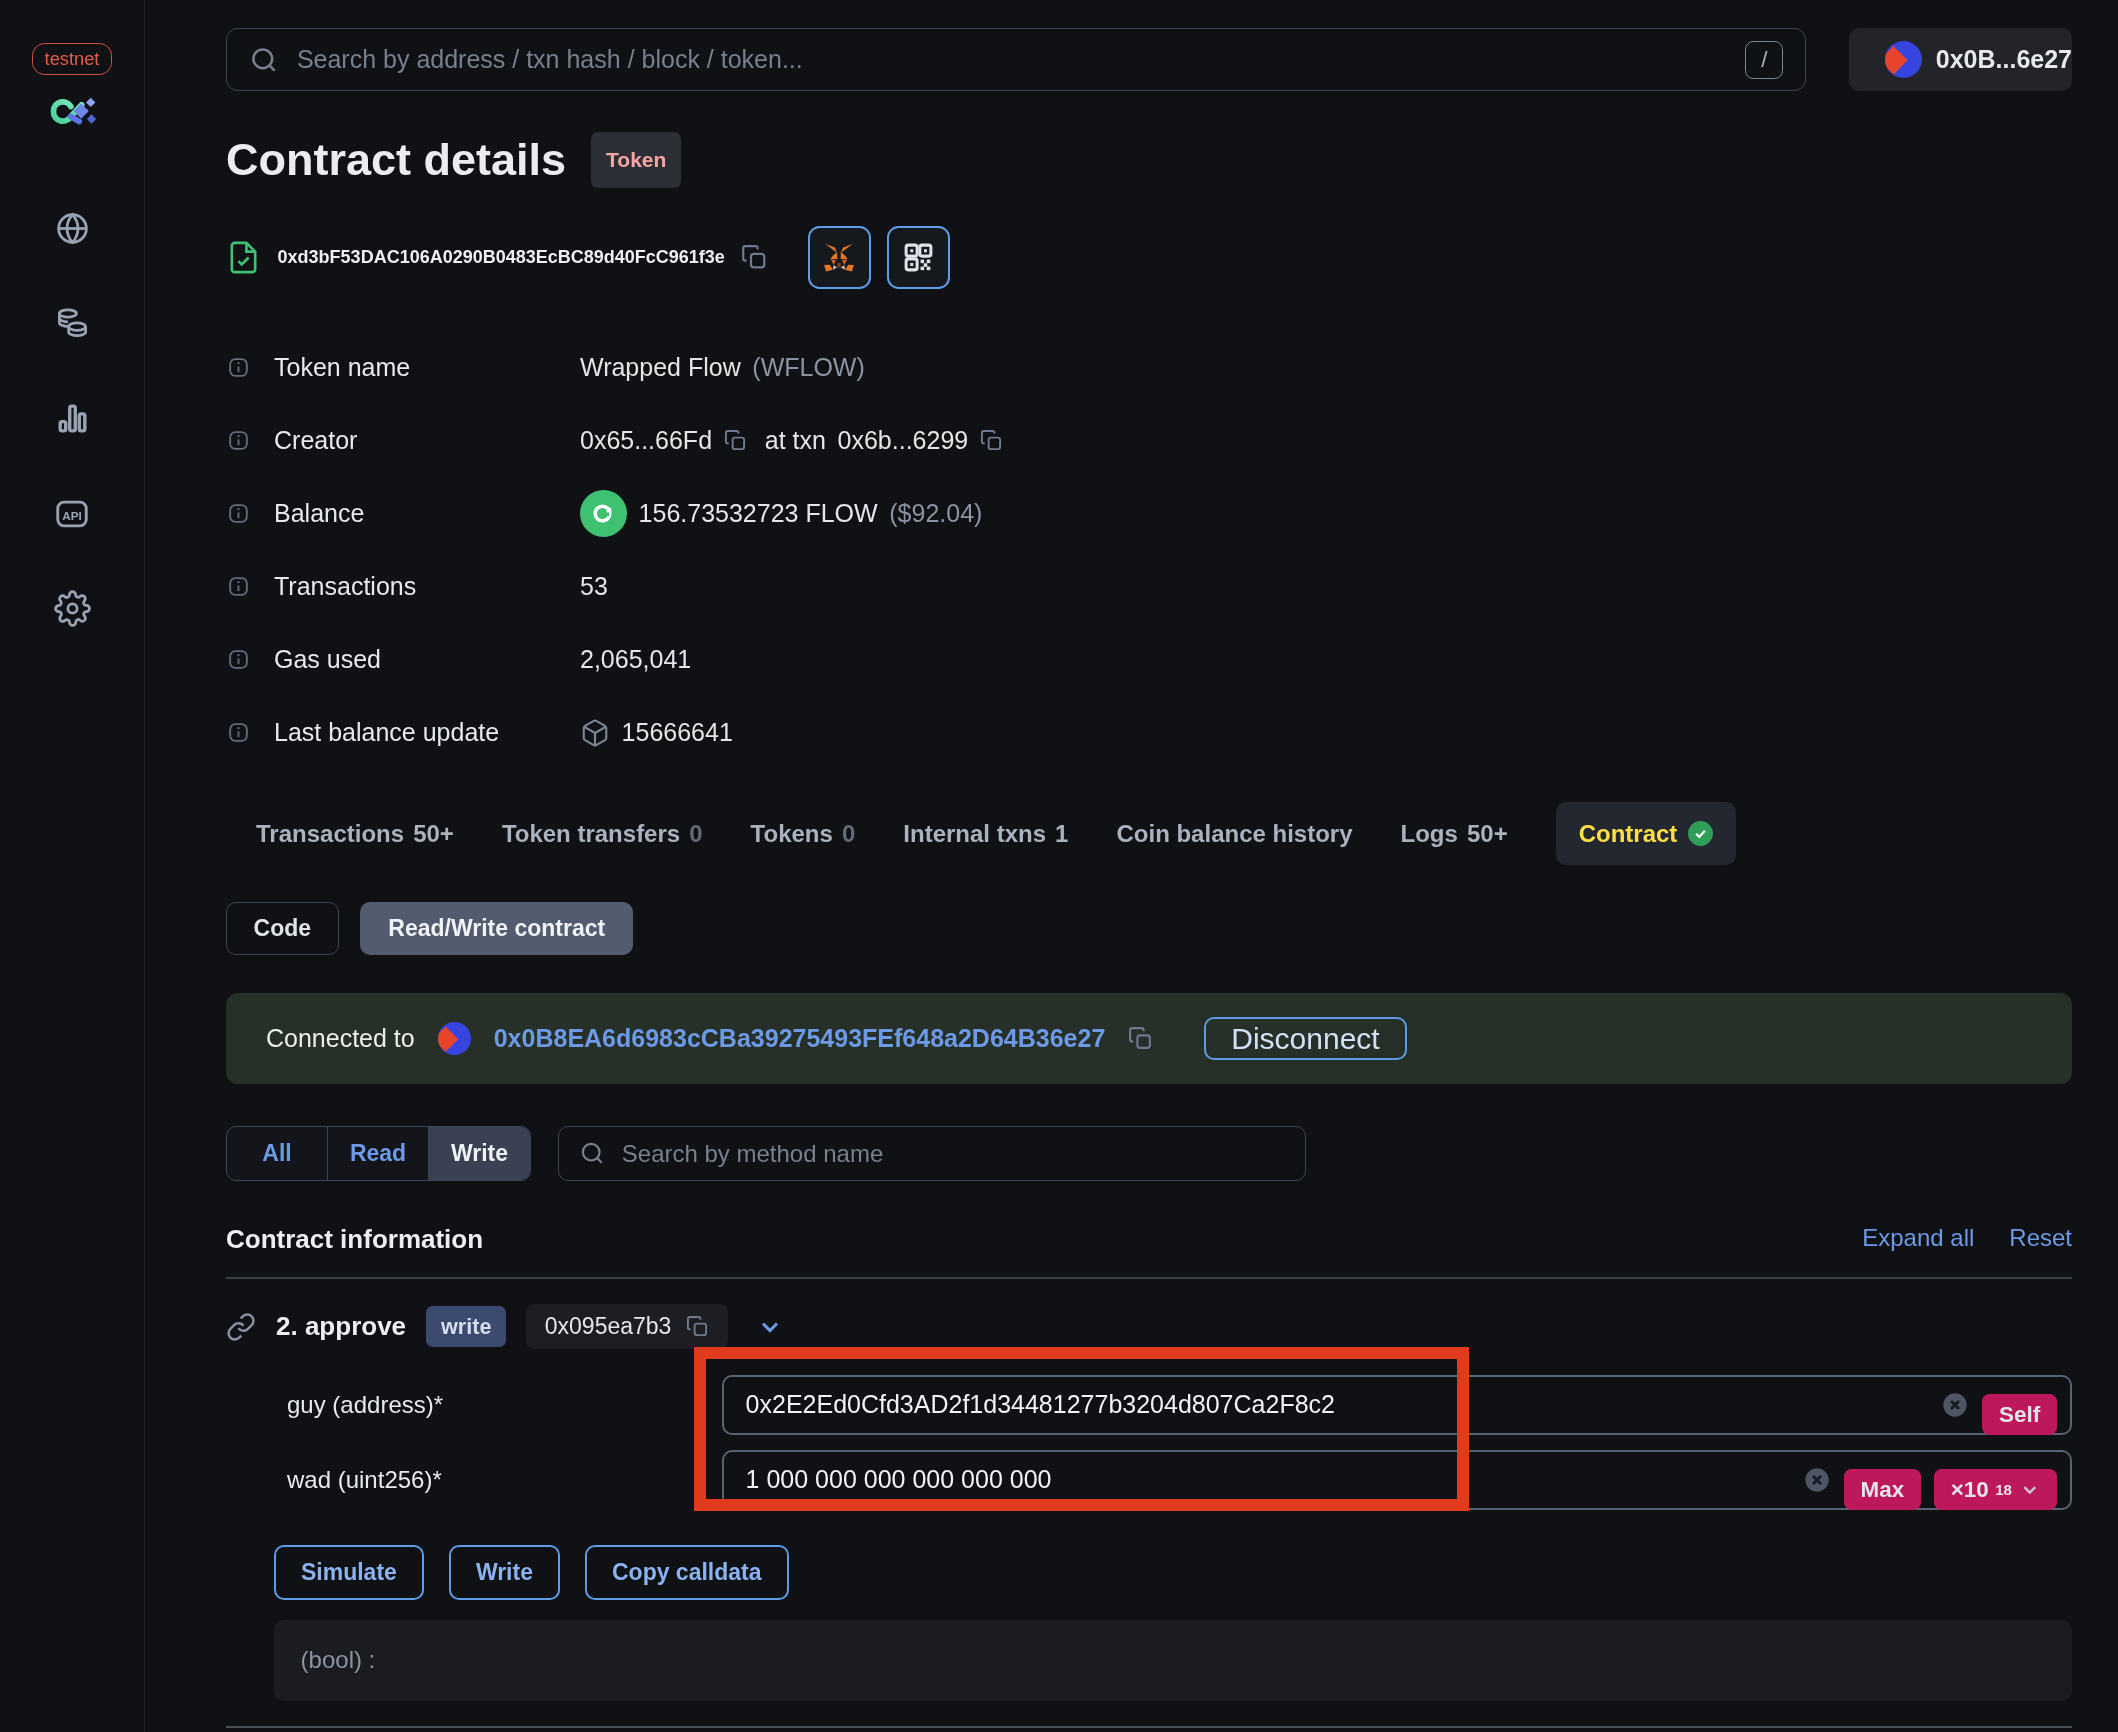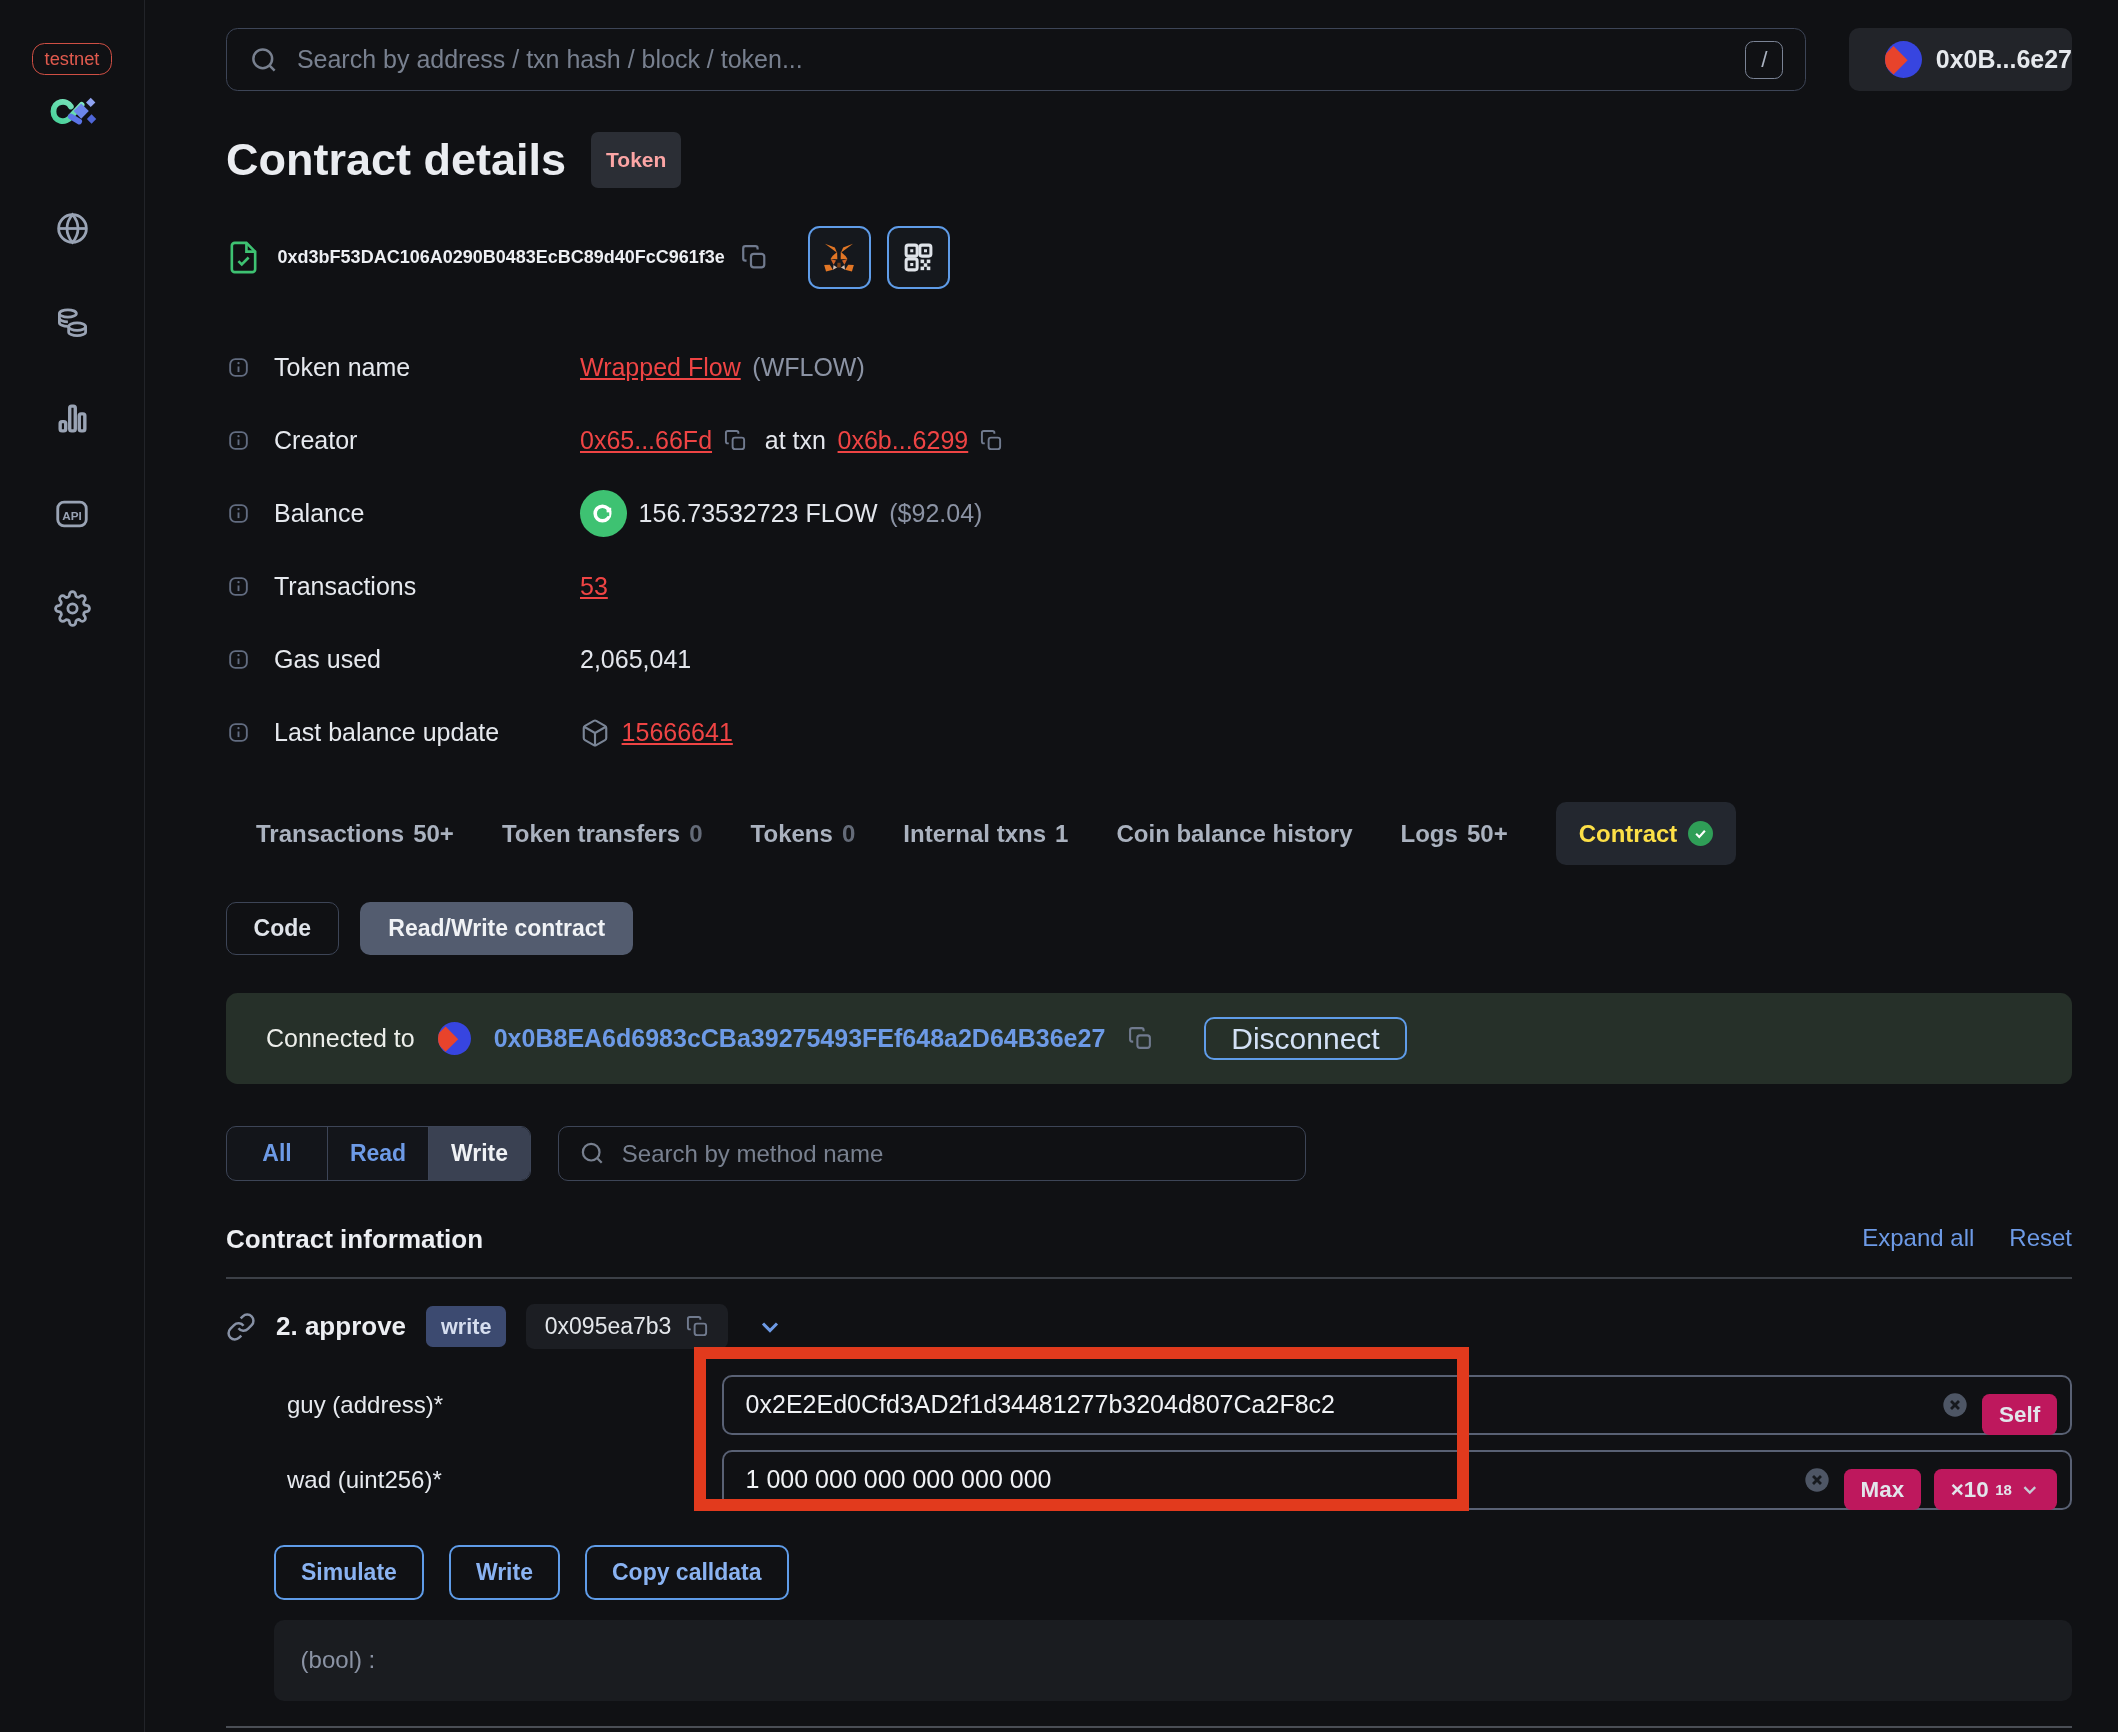--- a/index.html
+++ b/index.html
@@ -42,21 +42,21 @@
   .addr { font-size:18px; font-weight:600; color:#edeff3; }
   .icon-btn { width:63px; height:63px; border:2.1px solid #5f9ce8; border-radius:11.6px;
               display:grid; place-items:center; background:#15181d; cursor:pointer; }
   .icon-btn.first { margin-left:23px; }
 
   .info { margin-top:42px; }
   .info-row { height:73px; display:flex; align-items:center; }
   .info-ic { width:25px; margin-right:23px; flex-shrink:0; }
   .info-label { width:306px; font-size:25px; color:#e6e9ee; }
   .info-val { display:flex; align-items:center; gap:11.6px; font-size:25px; color:#e3e6ec; }
-  .lnk { color:#ef4444; cursor:pointer;text-decoration:underline; }
+  .lnk { color:#e5e5e5; cursor:pointer; }
   .mut { color:#8b93a4; }
 
   .tabs { margin-top:33px; display:flex; align-items:center; gap:48px; padding-left:30px; height:63px; }
   .tab { font-size:24px; font-weight:600; color:#aab2bf; display:flex; gap:9.1px; cursor:pointer;
          align-items:center; }
   .tab .cnt { color:#aab2bf; }
   .tab .cnt.muted { color:#646b78; }
   .tab.active { background:#23272f; color:#fde047; padding:0 23px; height:63px; border-radius:10px;
                 gap:10.8px; }
 

